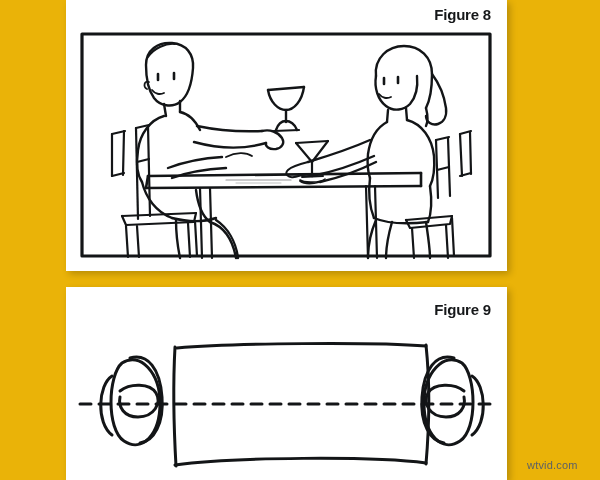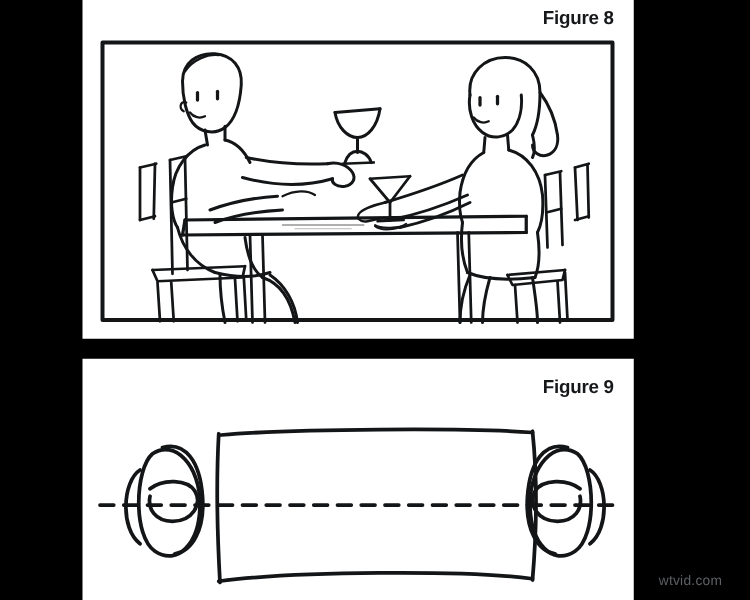--- a/index.html
+++ b/index.html
@@ -12,21 +12,21 @@
     background: #ffffff;
     font-family: "Liberation Sans", sans-serif;
     overflow: hidden;
     position: relative;
   }
   #page {
     position: absolute;
     left: 0; top: 0;
     width: 600px;
     height: 480px;
-    background: #000000;
+    background: #eab308;
   }
 
   
   .card {
     position: absolute;
     background: #ffffff;
     box-shadow: 3px 3px 7px rgba(0,0,0,0.22);
   }
   #card-figure-8 {
     left: 66px;

